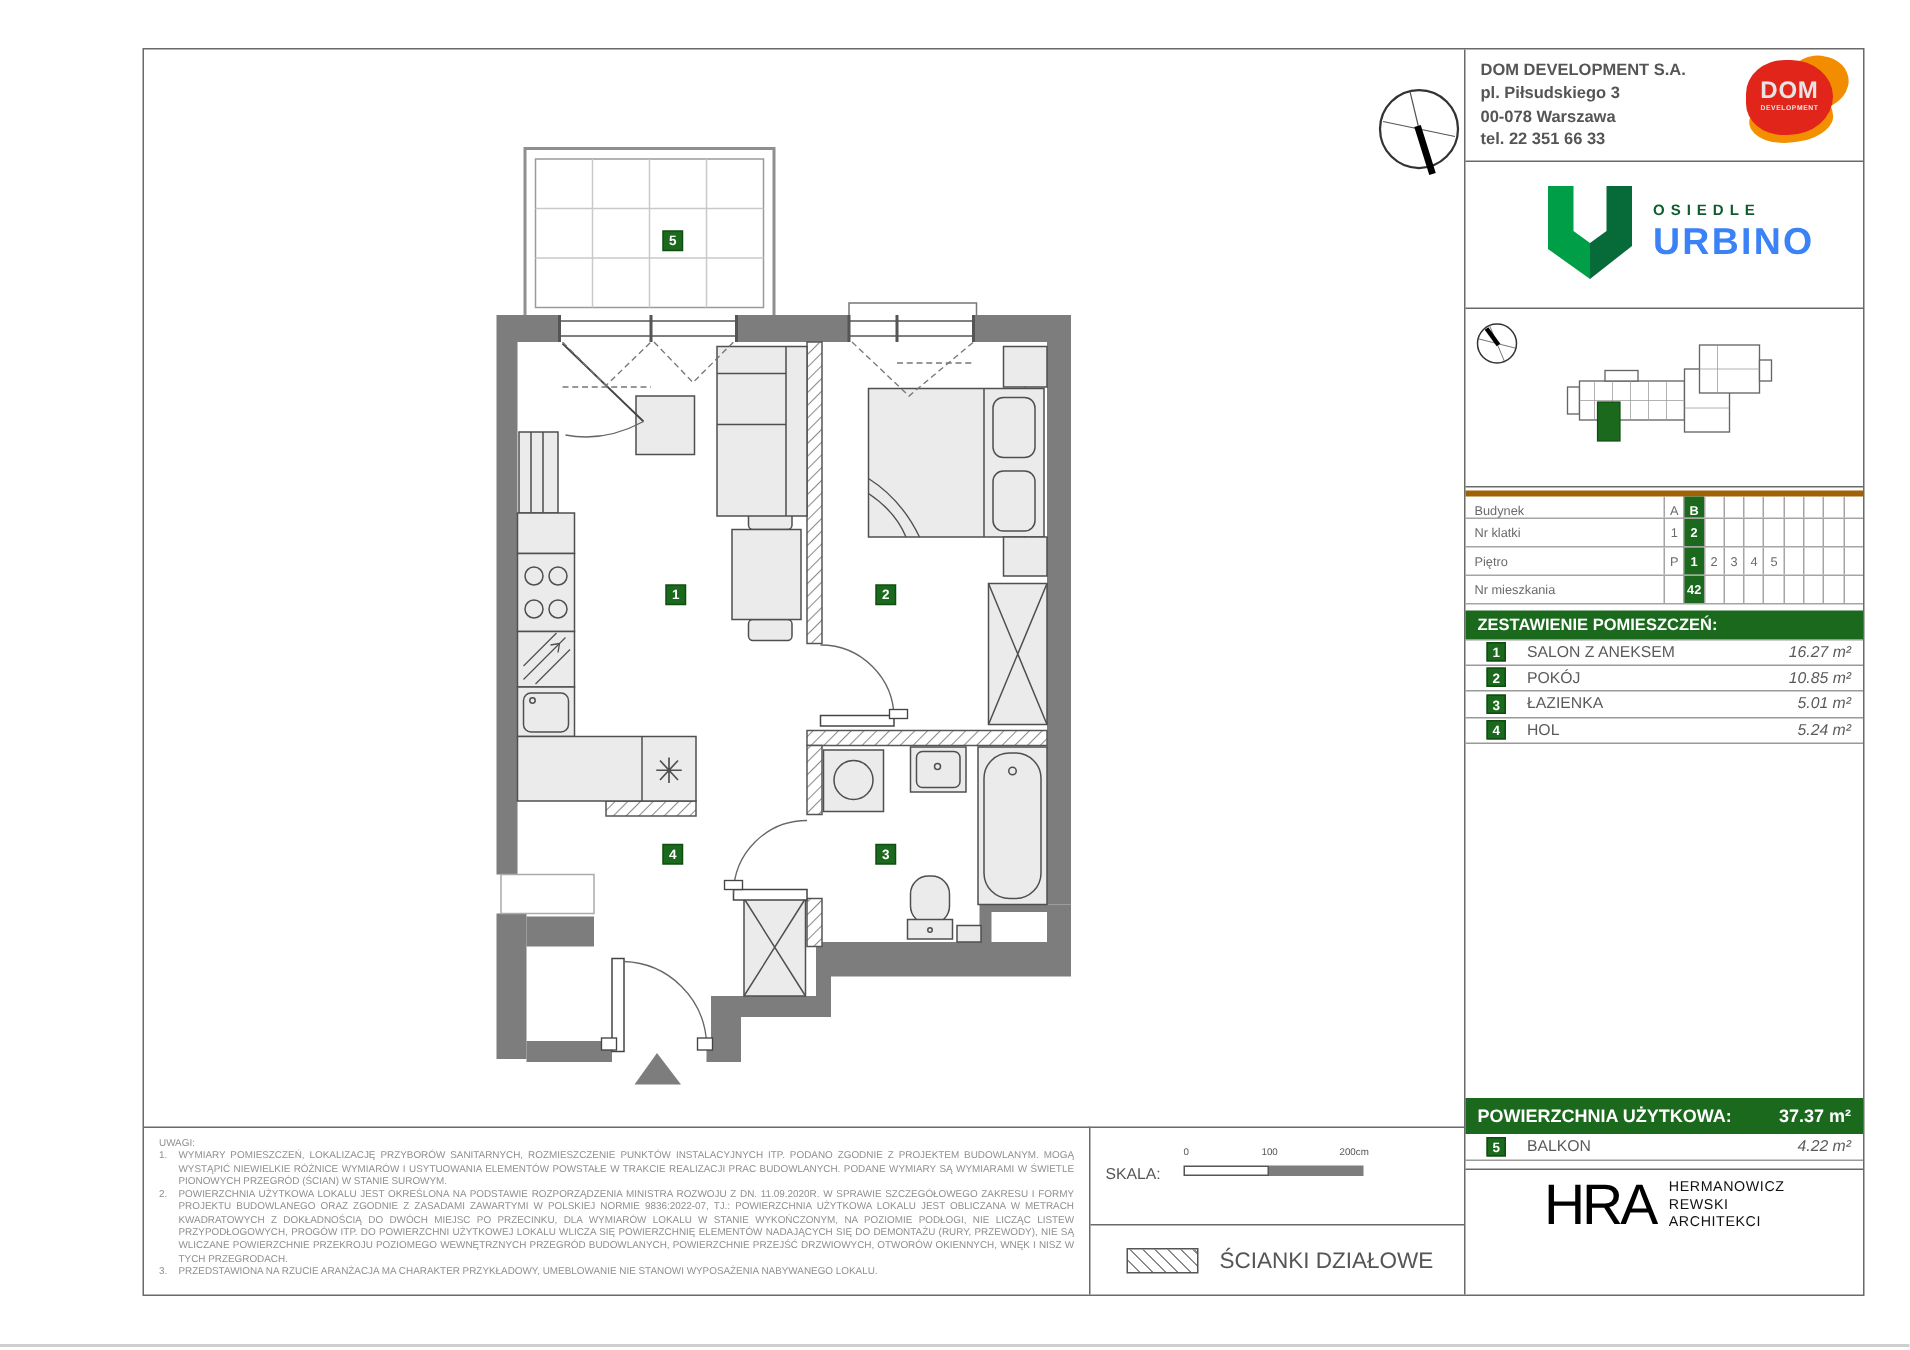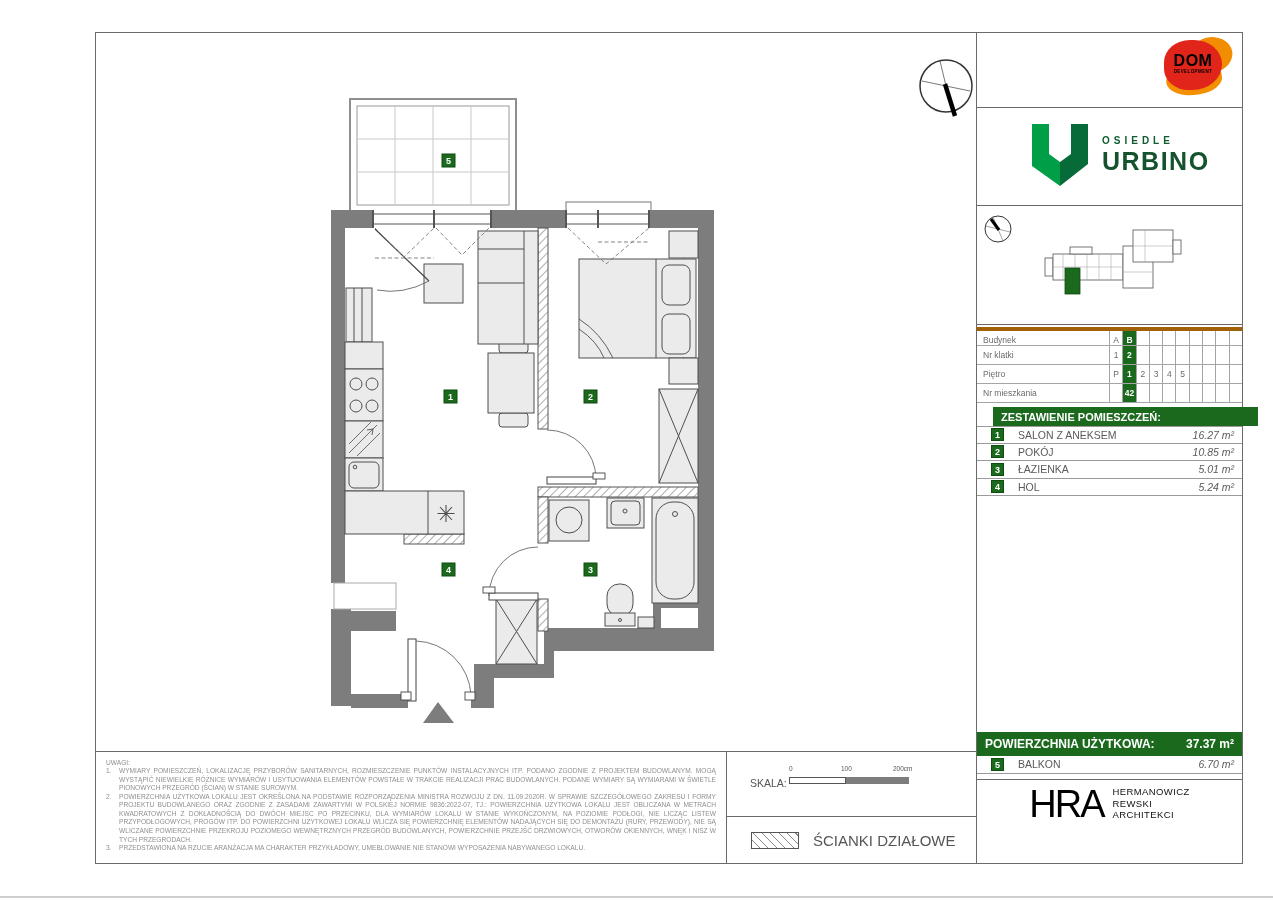--- a/index.html
+++ b/index.html
@@ -7,40 +7,40 @@
   #screen{position:relative;width:1273px;height:900px;background:#fff;}
   .doc{position:absolute;left:95px;top:32px;width:1146px;height:830px;border:1.5px solid #6a6a6a;background:#fff;}
   
   .titleblock{position:absolute;left:880px;top:0;width:265px;height:830px;border-left:1px solid #6a6a6a;}
   .tb-section{position:absolute;left:0;width:265px;box-sizing:border-box;}
   .s-address{top:0;height:75px;border-bottom:1px solid #6a6a6a;}
   .addr-lines{position:absolute;left:10px;top:7px;font-size:11px;font-weight:bold;color:#555;line-height:1.4;}
   .dom-logo{position:absolute;right:8px;top:4px;width:72px;height:62px;}
   .dom-blob-o1{position:absolute;left:30px;top:0;width:40px;height:36px;background:#F28C00;border-radius:55% 45% 60% 40%;transform:rotate(14deg);}
   .dom-blob-o2{position:absolute;left:4px;top:26px;width:56px;height:32px;background:#F29000;border-radius:50% 50% 45% 55%;transform:rotate(-10deg);}
-  .dom-blob-red{position:absolute;left:2px;top:3px;width:58px;height:50px;background:#E1251B;border-radius:48% 52% 55% 45%;color:#000000;text-align:center;}
+  .dom-blob-red{position:absolute;left:2px;top:3px;width:58px;height:50px;background:#E1251B;border-radius:48% 52% 55% 45%;color:#e5e5e5;text-align:center;}
   .dom-word{margin-top:12px;font-size:16px;font-weight:900;letter-spacing:.5px;}
   .dom-sub{font-size:4.5px;font-weight:bold;letter-spacing:.4px;margin-top:-1px;}
   .s-urbino{top:75px;height:98px;border-bottom:1px solid #6a6a6a;}
   .urbino-wrap{position:absolute;left:55px;top:16px;display:flex;align-items:center;}
   .urbino-text{margin-left:14px;}
   .urbino-osiedle{font-size:10px;font-weight:bold;letter-spacing:4px;color:#0F5D2F;}
-  .urbino-name{font-size:25px;font-weight:800;letter-spacing:1.5px;color:#14532d;margin-top:1px;}
+  .urbino-name{font-size:25px;font-weight:800;letter-spacing:1.5px;color:#3b82f6;margin-top:1px;}
   .s-map{top:173px;height:119px;border-bottom:1px solid #6a6a6a;}
   
   .s-unittable{top:294px;height:80px;}
   .ut-row{display:flex;height:19px;border-bottom:1px solid #a5a5a5;box-sizing:border-box;}
   .ut-row:first-child{border-top:4px solid #a16207;}
   .ut-label{width:132px;font-size:8.5px;color:#6a6a6a;line-height:18px;padding-left:6px;box-sizing:border-box;}
   .ut-cells{display:flex;flex:1;}
   .ut-cell{flex:1;border-left:1px solid #a5a5a5;font-size:8.5px;color:#6a6a6a;text-align:center;line-height:18px;}
   .ut-cell.active{background:#1a691c;color:#fff;font-weight:bold;}
   
   .greenbar{background:#1a691c;color:#fff;font-weight:bold;display:flex;align-items:center;}
-  .s-roomshdr{top:374px;height:19px;font-size:11px;padding-left:8px;margin-left:16px;}
+  .s-roomshdr{top:374px;height:19px;font-size:11px;padding-left:8px;}
   .s-roomsrows{top:393px;height:70px;}
   .room-row{display:flex;align-items:center;height:17.5px;border-bottom:1px solid #9a9a9a;box-sizing:border-box;}
   .room-row:first-child{border-top:1px solid #9a9a9a;}
   .badge{width:13px;height:13px;background:#1a691c;border:1px solid #0f4d10;color:#fff;font-size:9px;font-weight:bold;text-align:center;line-height:12px;box-sizing:border-box;flex:none;}
   .room-badge{margin-left:14px;}
   .room-name{font-size:10.5px;color:#5a5a5a;margin-left:14px;flex:1;}
   .room-area{font-size:10.5px;color:#5a5a5a;margin-right:8px;font-style:italic;}
   
   .s-summary{top:699px;height:24px;font-size:12px;justify-content:space-between;padding:0 8px;}
   .s-balkon{top:723px;height:18px;}
@@ -48,21 +48,21 @@
   .s-hra{top:746px;height:48px;border-top:1px solid #6a6a6a;display:flex;align-items:center;justify-content:center;}
   .hra-abbr{font-size:38px;color:#000;letter-spacing:-2px;line-height:1;}
   .hra-lines{margin-left:9px;font-size:9.5px;color:#111;line-height:1.2;letter-spacing:.4px;}
   
   .notesbox{position:absolute;left:0;top:718px;width:631px;height:112px;border-top:1px solid #6a6a6a;border-right:1px solid #6a6a6a;box-sizing:border-box;padding:7px 10px 0 10px;color:#8f8f8f;}
   .notes-title{font-size:6.6px;margin-bottom:1px;}
   .note{display:flex;font-size:6.6px;line-height:1.3;}
   .note-num{width:13px;flex:none;}
   .note-text{flex:1;text-align:justify;}
   .scalebox{position:absolute;left:631px;top:718px;width:249px;height:65px;border-top:1px solid #6a6a6a;box-sizing:border-box;}
-  .scale-label{position:absolute;left:23px;top:25px;font-size:10.5px;color:#555;}
+  .scale-label{position:absolute;left:10px;top:25px;font-size:10.5px;color:#555;}
   .scale-ticks{position:absolute;left:62px;top:13px;width:130px;font-size:6.5px;color:#555;}
   .tick0{position:absolute;left:0;}
   .tick100{position:absolute;left:52px;}
   .tick200{position:absolute;left:104px;}
   .scale-bar{position:absolute;left:62px;top:25px;width:120px;height:7px;display:flex;}
   .scale-seg1{width:57px;background:#fff;border:1px solid #555;box-sizing:border-box;}
   .scale-seg2{width:63px;background:#7d7d7d;}
   .legendbox{position:absolute;left:631px;top:783px;width:249px;height:47px;border-top:1px solid #6a6a6a;box-sizing:border-box;display:flex;align-items:center;padding-left:24px;}
   .legend-swatch{width:46px;height:15px;border:1px solid #555;background:repeating-linear-gradient(45deg,#fff 0 5px,#8a8a8a 5px 6px);}
   .legend-label{font-size:15px;color:#555;margin-left:14px;text-align:center;}
@@ -273,20 +273,26 @@
 
     <svg class="compass-big" width="64" height="70" viewBox="0 0 64 70">
       <circle cx="32" cy="33" r="26" fill="none" stroke="#333" stroke-width="1.5"></circle>
       <path d="M8 28 L56 38 M26 8 L38 58" stroke="#555" stroke-width="0.8" fill="none"></path>
       <path d="M31 31 L41 63" stroke="#000" stroke-width="4.5"></path>
     </svg>
 
     <div class="titleblock">
 
       <div class="tb-section s-address">
+        <div class="addr-lines">
+          <div>DOM DEVELOPMENT S.A.</div>
+          <div>pl. Piłsudskiego 3</div>
+          <div>00-078 Warszawa</div>
+          <div>tel. 22 351 66 33</div>
+        </div>
         <div class="dom-logo">
           <div class="dom-blob-o1"></div>
           <div class="dom-blob-o2"></div>
           <div class="dom-blob-red">
             <div class="dom-word">DOM</div>
             <div class="dom-sub">DEVELOPMENT</div>
           </div>
         </div>
       </div>
 
@@ -412,21 +418,21 @@
       </div>
 
       <div class="tb-section greenbar s-summary">
         <span>POWIERZCHNIA UŻYTKOWA:</span>
         <span>37.37 m²</span>
       </div>
       <div class="tb-section s-balkon">
         <div class="room-row" style="border-top:none;">
           <span class="badge room-badge">5</span>
           <span class="room-name">BALKON</span>
-          <span class="room-area">6.70 m²</span>
+          <span class="room-area">4.22 m²</span>
         </div>
       </div>
 
       <div class="tb-section s-hra">
         <span class="hra-abbr">HRA</span>
         <span class="hra-lines">
           <div>HERMANOWICZ</div>
           <div>REWSKI</div>
           <div>ARCHITEKCI</div>
         </span>

